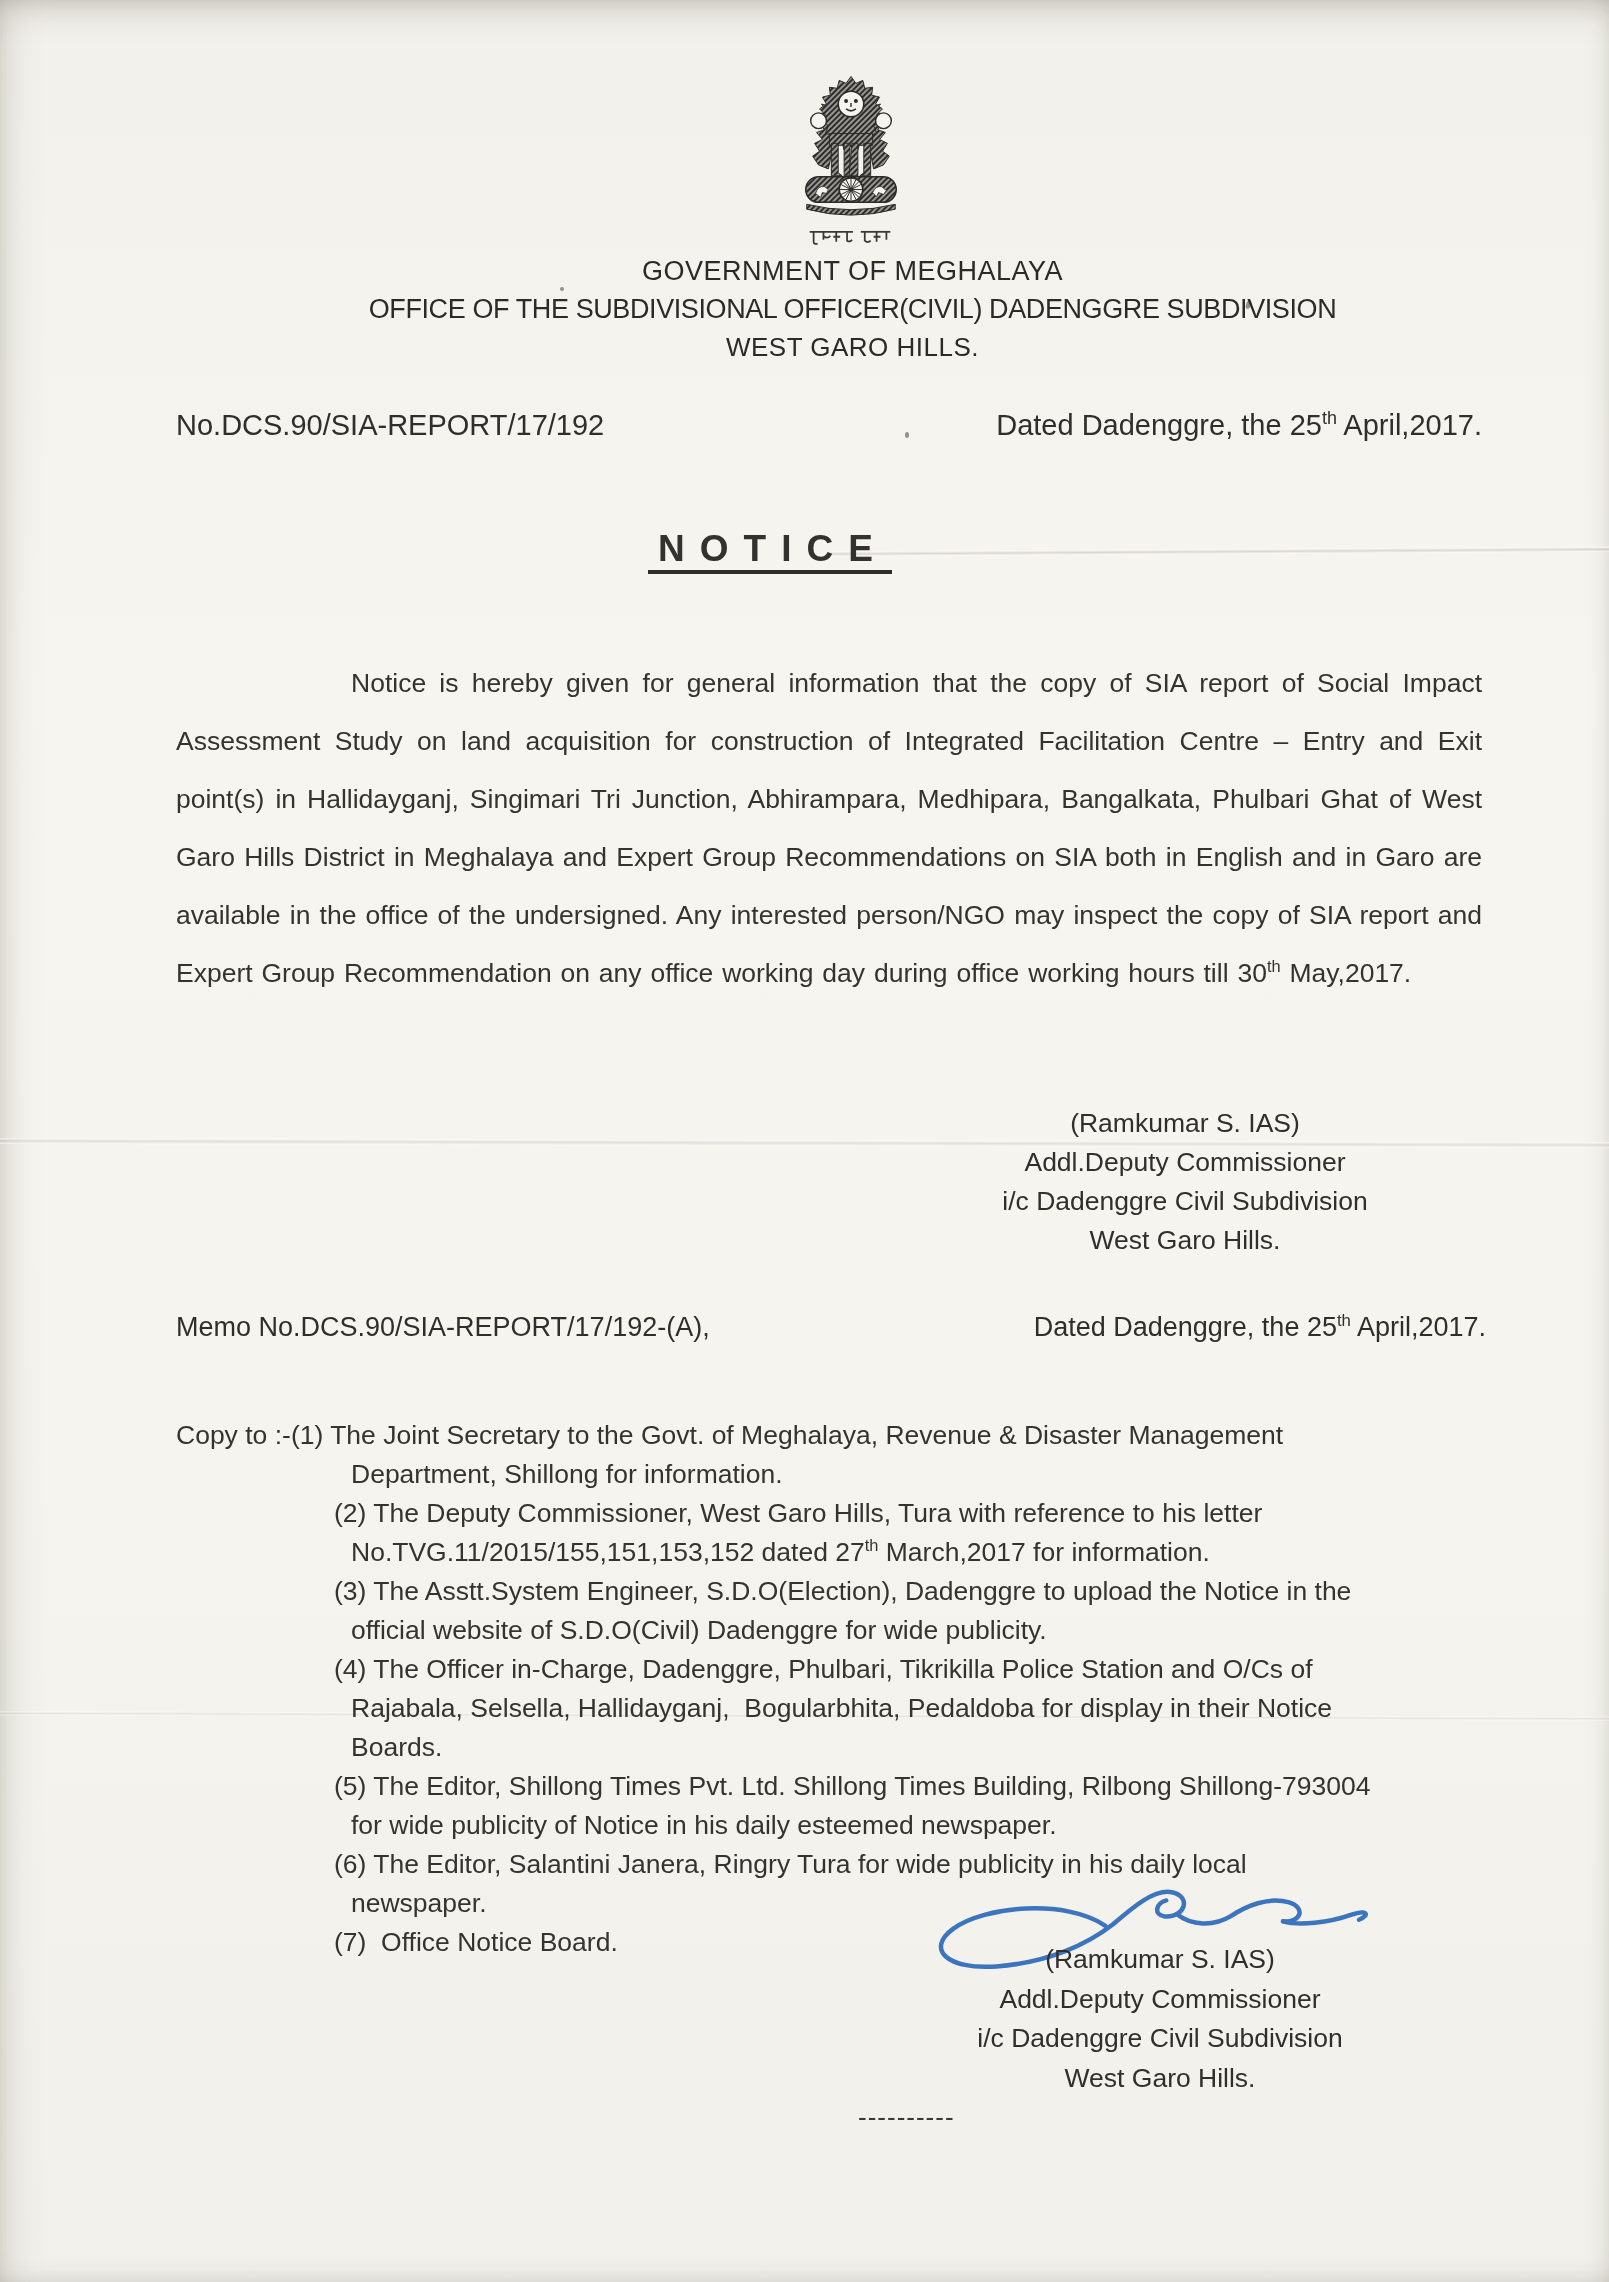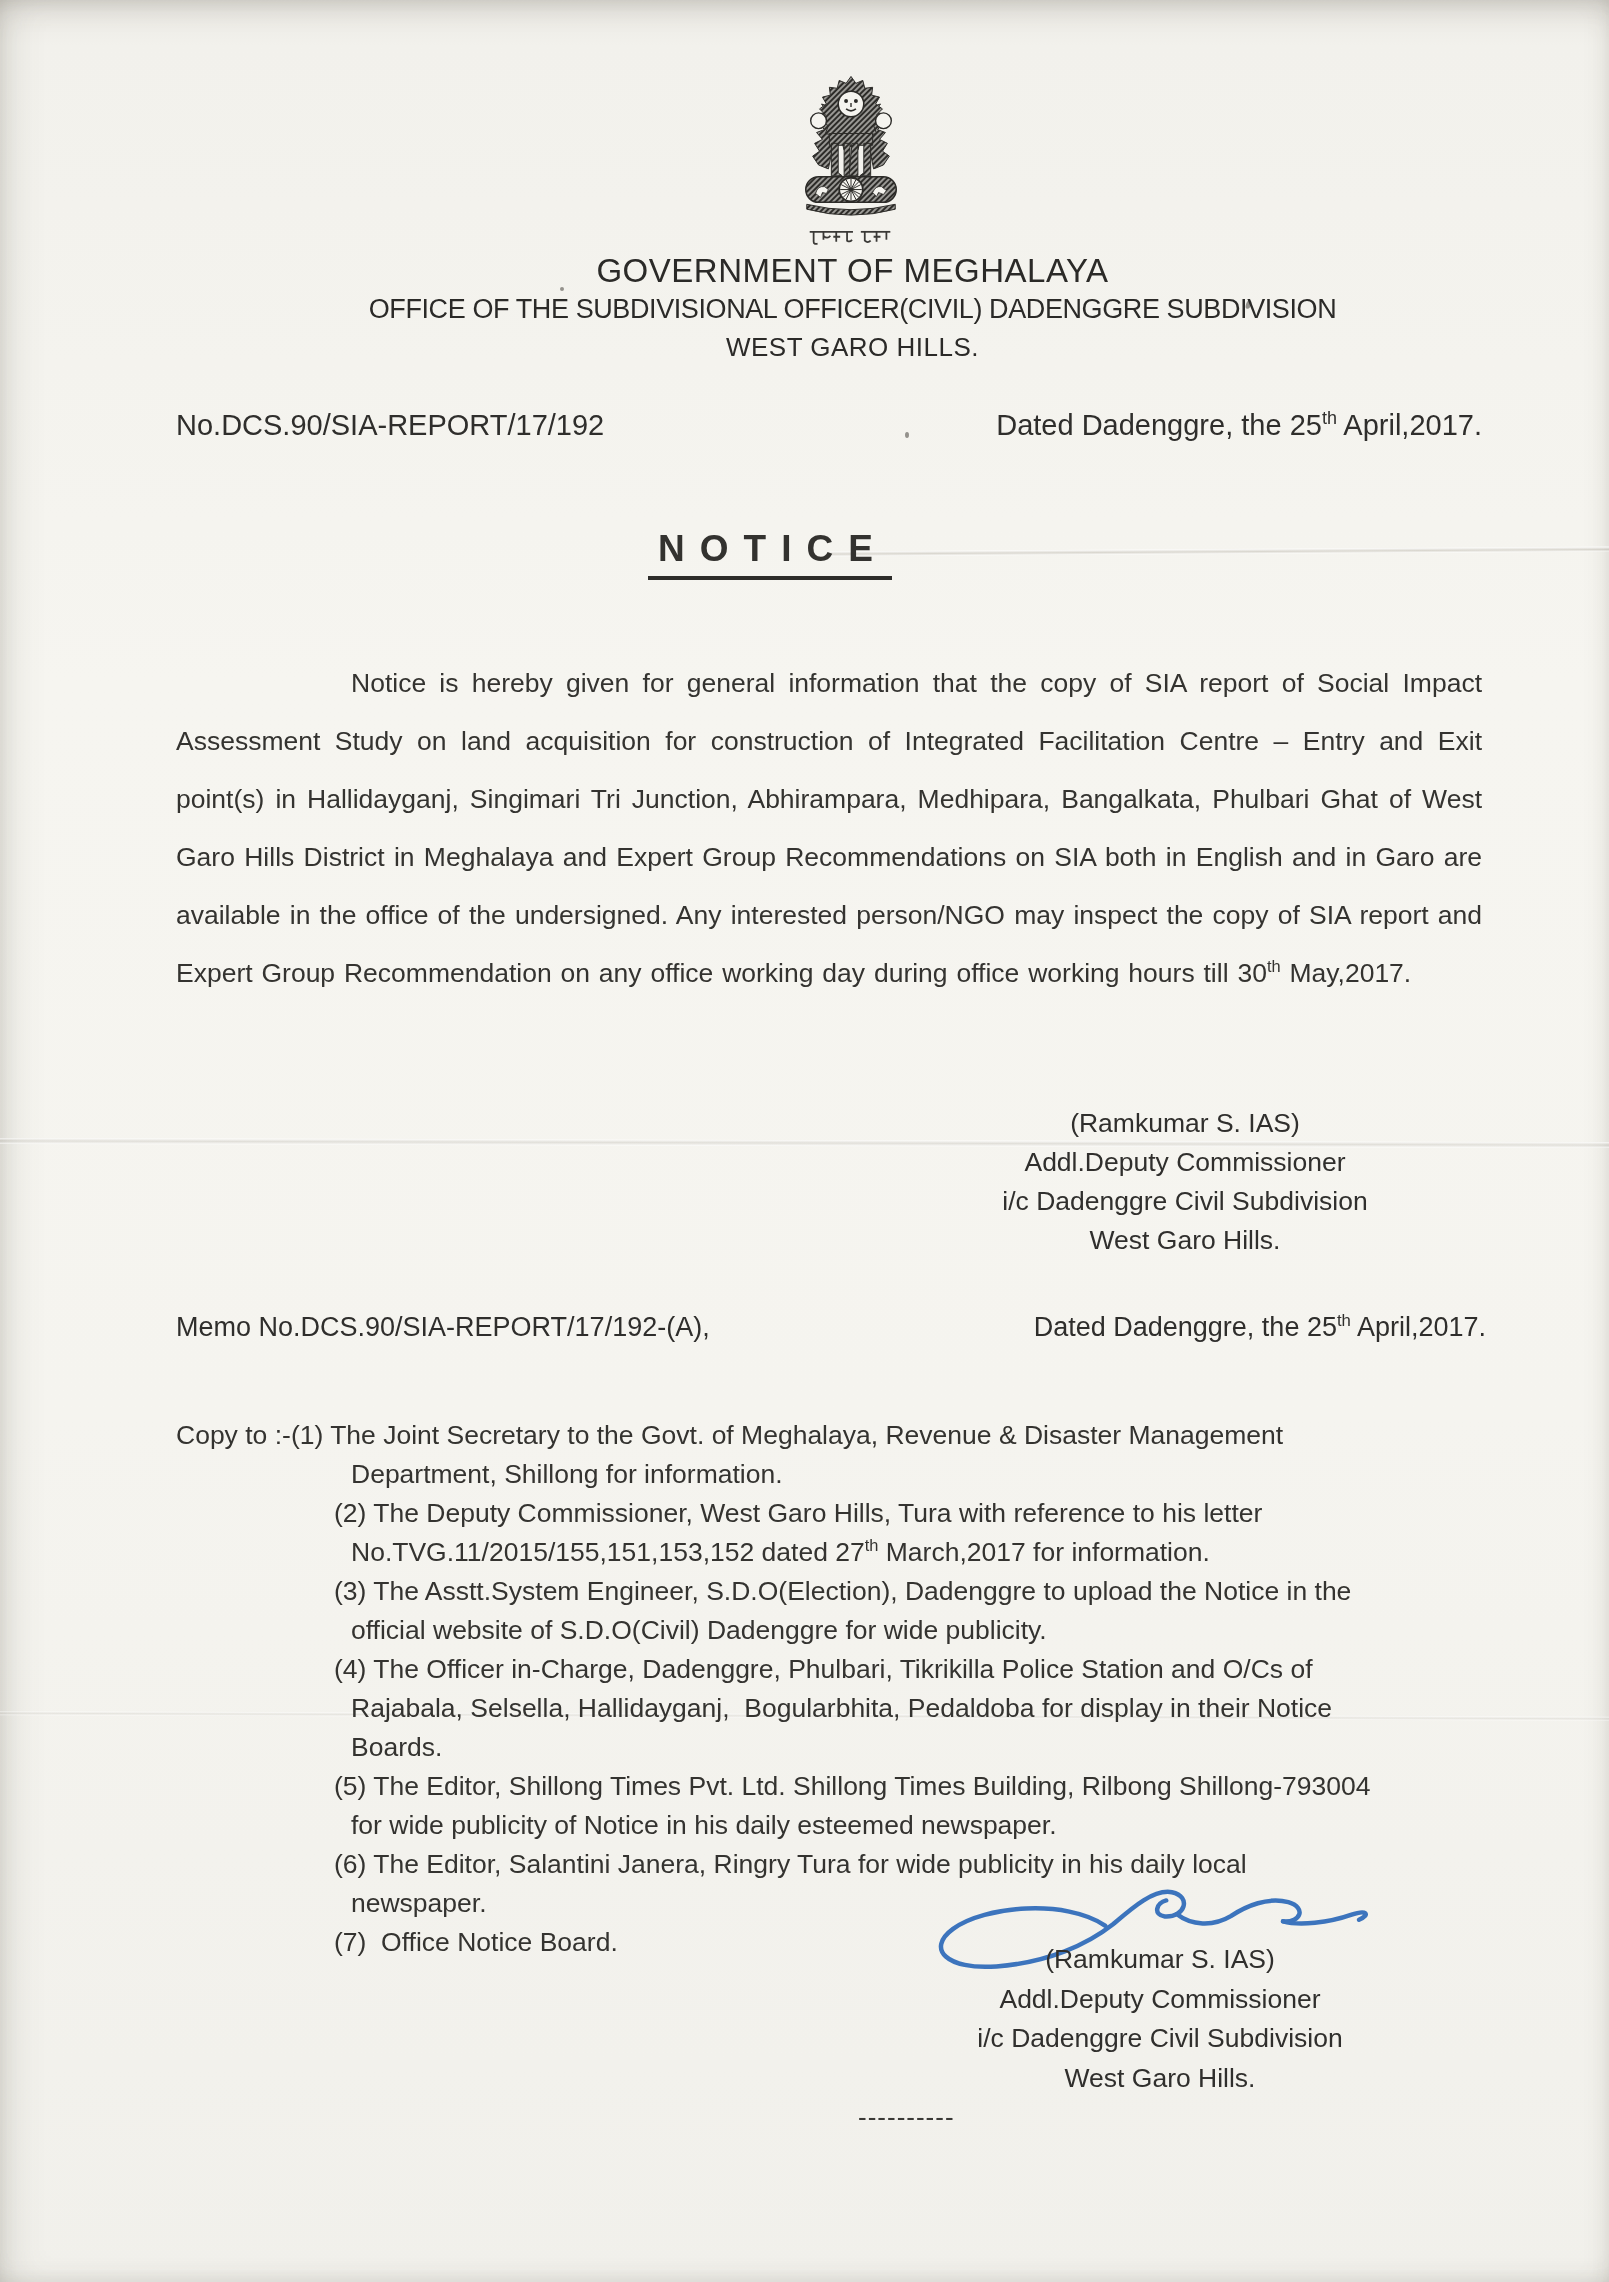--- a/index.html
+++ b/index.html
@@ -24,31 +24,31 @@
     background:linear-gradient(180deg,rgba(255,255,255,.7),rgba(120,114,102,.16) 50%,rgba(255,255,255,.6));
     transform:rotate(.15deg);}
   .crease-c{top:1714px;left:0;width:1609px;height:4px;
     background:linear-gradient(180deg,rgba(255,255,255,.6),rgba(120,114,102,.11) 50%,rgba(255,255,255,.5));
     transform:rotate(.2deg);}
   .speck{position:absolute;background:rgba(70,66,60,.55);border-radius:50%;}
 
   .emblem{left:792px;top:74px;width:118px;height:178px;}
 
   .letterhead{left:100px;top:252px;width:1505px;text-align:center;line-height:38px;}
-  .lh-govt{font-size:33px;letter-spacing:.5px;color:#2b2a28;}
+  .lh-govt{font-size:27px;letter-spacing:.5px;color:#2b2a28;}
   .lh-office{font-size:27px;letter-spacing:-0.4px;color:#2b2a28;}
   .lh-region{font-size:26px;letter-spacing:.5px;color:#2b2a28;}
 
   .ref-row{left:176px;top:406px;width:1306px;display:flex;justify-content:space-between;
     font-size:29px;line-height:38px;}
   .sup{font-size:.62em;vertical-align:super;line-height:0;}
 
   .notice-title-wrap{left:0;top:528px;width:1540px;text-align:center;}
   .notice-title{display:inline-block;font-size:37px;font-weight:bold;letter-spacing:15px;
-    color:#33322f;border-bottom:4px solid #2e2d2a;padding:0 4px 6px 10px;}
+    color:#33322f;border-bottom:4px solid #2e2d2a;padding:0 4px 0 10px;}
 
   .body-para{left:176px;top:627px;width:1306px;font-size:26.5px;line-height:58px;
     text-align:justify;text-indent:175px;word-spacing:1.5px;color:#343330;}
 
   .sig-top{left:935px;top:1104px;width:500px;text-align:center;font-size:26.5px;line-height:39px;color:#302f2d;}
   .sig-top .sd{display:block;font-size:31px;font-weight:bold;line-height:46px;margin-bottom:6px;color:#2a2927;}
 
   .memo-row{left:176px;top:1308px;width:1310px;display:flex;justify-content:space-between;
     font-size:27px;line-height:39px;}
 

